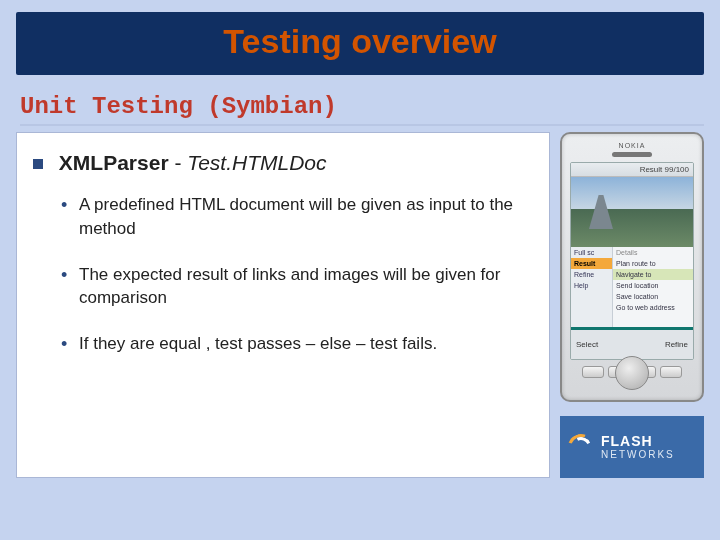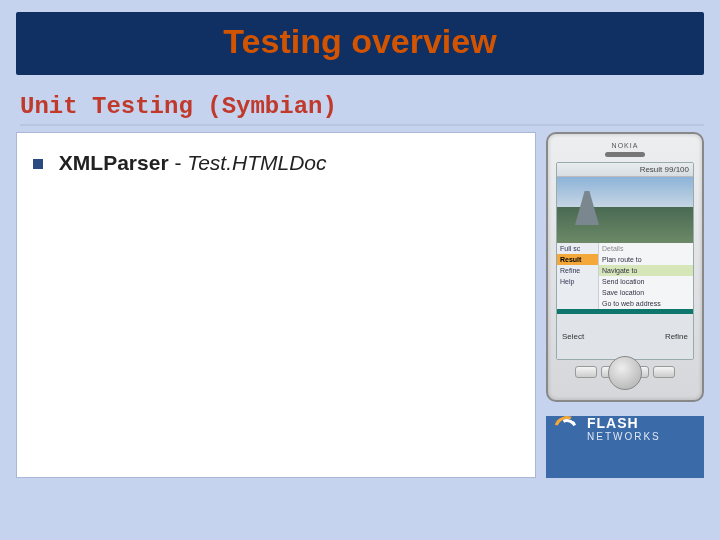--- a/index.html
+++ b/index.html
@@ -68,21 +68,21 @@
   }
   ul.points li::before {
     content: "•";
     position: absolute;
     left: 0;
     top: 0;
     color: #2b4a80;
     font-size: 18px;
   }
   .side-col {
-    width: 158px;
+    width: 144px;
     display: flex;
     flex-direction: column;
     gap: 14px;
   }
   .phone {
     background: linear-gradient(#eceef0, #d5d7da);
     border: 2px solid #888;
     border-radius: 10px;
     height: 270px;
     padding: 8px 8px 10px 8px;
@@ -145,23 +145,23 @@
   .scr-menu-l div { padding: 2px 3px; color: #335; }
   .scr-menu-l .hl { background: #f4a83a; color: #000; font-weight: bold; }
   .scr-menu-r { flex: 1; background: #f3f5f7; }
   .scr-menu-r div { padding: 2px 3px; color: #334; }
   .scr-menu-r .hint { color: #888; }
   .scr-menu-r .hl2 { background: #d7e6b8; }
   .scr-soft {
     display: flex;
     justify-content: space-between;
     font-size: 8px;
-    padding: 18px 5px;
+    padding: 10px 5px;
     background: #e0e4e8;
-    border-top: 5px solid #0f766e;
+    border-top: 3px solid #0f766e;
     color: #333;
   }
   .phone-keys {
     margin-top: 6px;
     display: flex;
     gap: 4px;
     justify-content: center;
   }
   .pkey {
     width: 22px; height: 12px;
@@ -176,20 +176,21 @@
     border: 1px solid #888;
     margin: -22px auto 0 auto;
     position: relative;
     z-index: 2;
   }
   .logo-box {
     background: #3a6aa8;
     color: #fff;
     height: 62px;
     display: flex;
+    align-items: center;
     padding: 0 8px;
     gap: 7px;
   }
   .logo-icon {
     width: 26px; height: 26px;
     position: relative;
   }
   .swoosh {
     position: absolute;
     border: 3px solid #fff;
@@ -207,20 +208,25 @@
 <div class="title-bar">Testing overview</div>
 
 <div class="subtitle">Unit Testing (Symbian)</div>
 
 <div class="content-row">
   <div class="main-col">
     <div class="section-header">
       <span class="bullet-sq"></span>
       <span class="bold">XMLParser</span><span class="dash"> - </span><span class="italic">Test.HTMLDoc</span>
     </div>
+    <ul class="points">
+      <li>A predefined HTML document will be given as input to the method</li>
+      <li>The expected result of links and images will be given for comparison</li>
+      <li>If they are equal , test passes – else – test fails.</li>
+    </ul>
   </div>
 
   <div class="side-col">
     <div class="phone">
       <div class="phone-top">NOKIA</div>
       <div class="phone-speaker"></div>
       <div class="phone-screen">
         <div class="scr-status">Result 99/100</div>
         <div class="scr-photo"></div>
         <div class="scr-menu">

